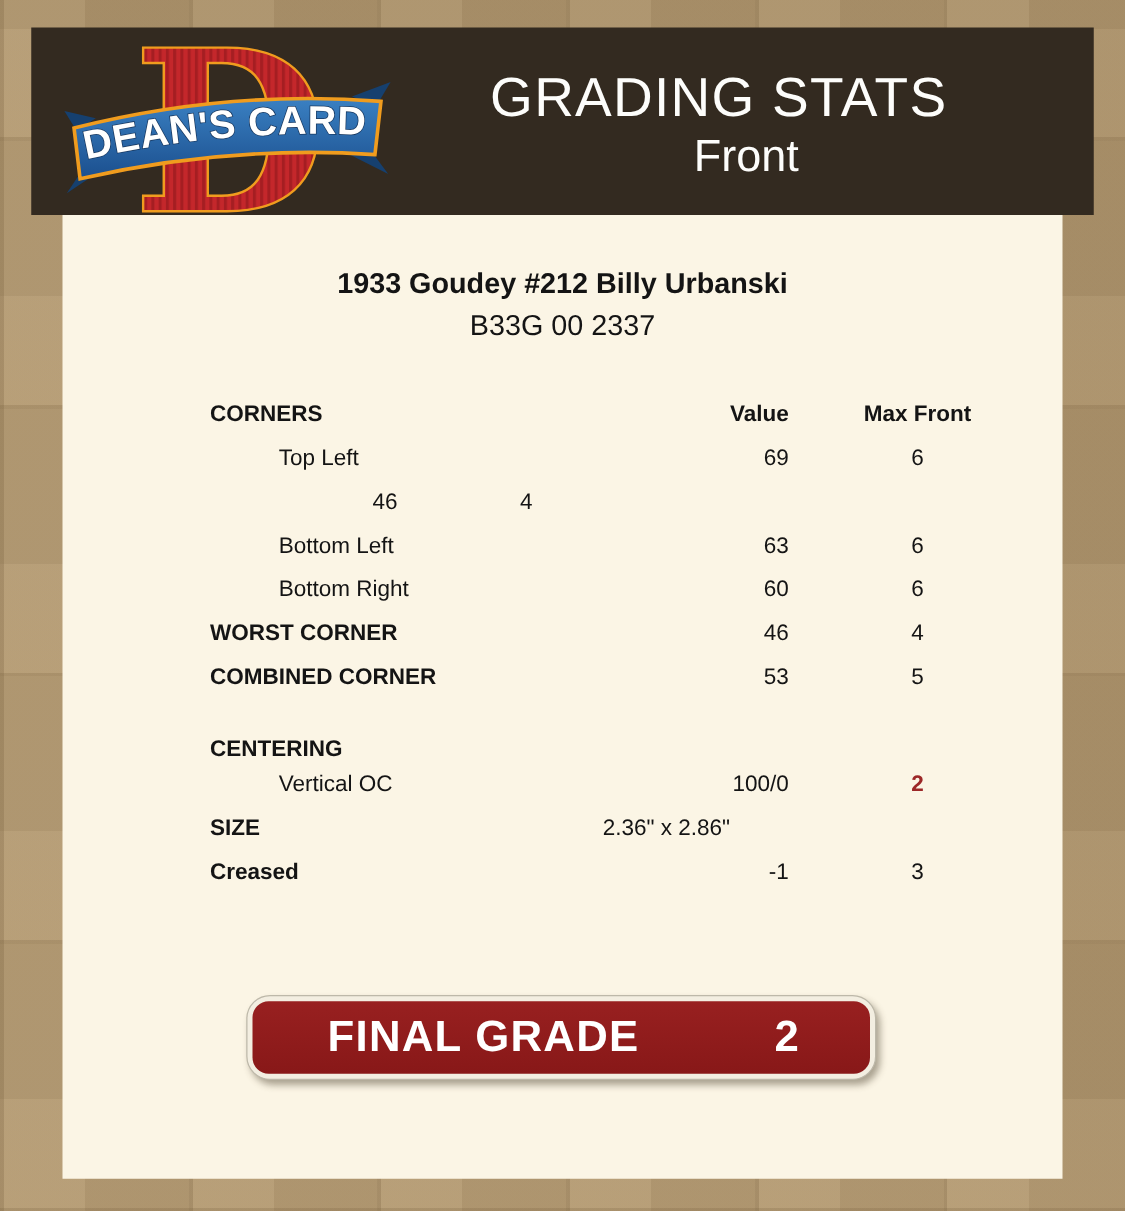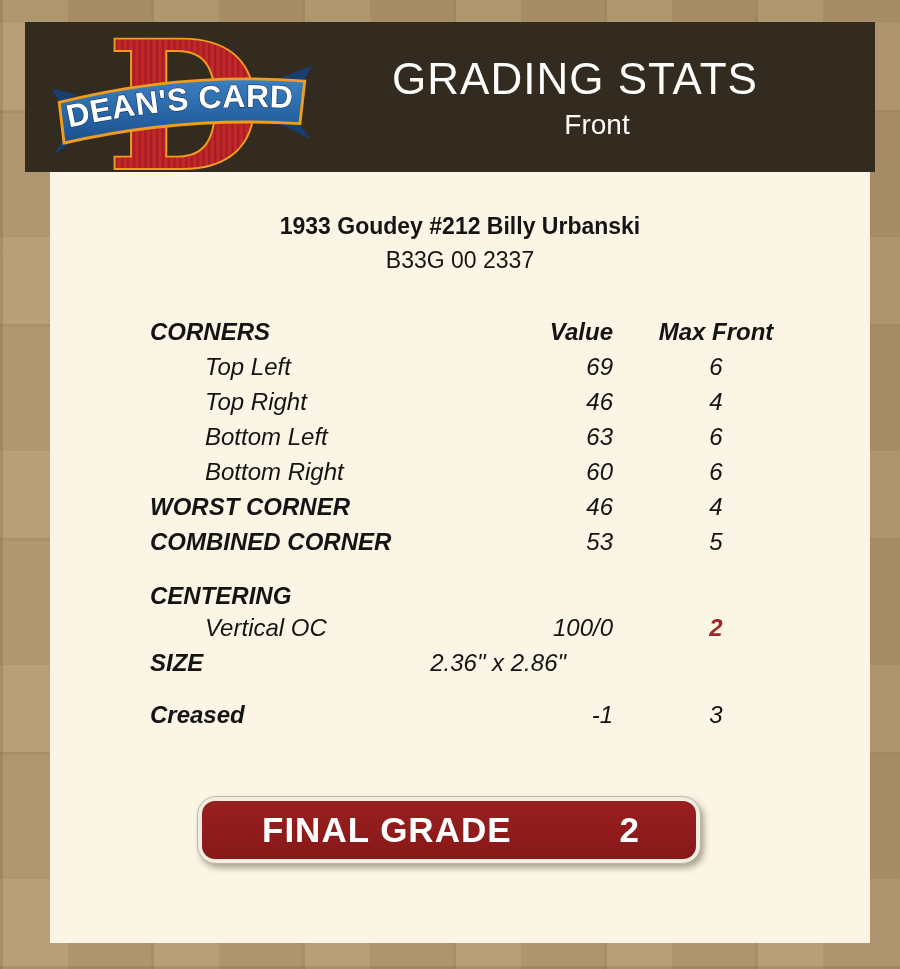--- a/index.html
+++ b/index.html
@@ -26,46 +26,46 @@
     position:absolute;left:25px;top:22px;width:850px;height:150px;
     background:#332a20;
   }
   .logo{position:absolute;left:22px;top:5px;}
   .header-text{
     position:absolute;left:250px;top:0;width:600px;height:150px;
     display:flex;flex-direction:column;align-items:center;justify-content:center;
     color:#fdfdfb;padding-top:6px;box-sizing:border-box;
   }
   .header-title{font-size:44px;line-height:50px;letter-spacing:1px;}
-  .header-subtitle{font-size:28px;line-height:42px;margin-left:44px;}
+  .header-subtitle{font-size:36px;line-height:42px;margin-left:44px;}
 
   
   .panel{
     position:absolute;left:50px;top:172px;width:800px;height:771px;
-    background:#fbf5e5;color:#141414;padding-left:20px;
+    background:#fbf5e5;color:#141414;
   }
   .card-title{
     position:absolute;left:0;top:41px;width:100%;text-align:center;
     font-size:23px;font-weight:bold;
   }
   .card-serial{
     position:absolute;left:0;top:75px;width:100%;text-align:center;
     font-size:23px;
   }
 
   
-  .stats{position:absolute;left:100px;top:142px;width:672px;font-size:24px;font-style:italic;}
+  .stats{position:absolute;left:118px;top:142px;width:672px;font-size:18px;}
   .row{display:flex;align-items:center;height:35px;}
   .c-label{width:313px;box-sizing:border-box;}
   .c-value{width:150px;text-align:right;}
   .c-grade{width:206px;text-align:center;}
   .bold{font-weight:bold;}
   .indent{padding-left:55px;}
   .gap16{margin-top:16px;align-items:flex-end;}
-  .gap17{margin-top:17px;}
+  .gap17{}
   .red{color:#9c2727;font-weight:bold;}
   .shift-left{transform:translateX(-47px);}
 
   
   .final-grade{
     position:absolute;left:147px;top:624px;width:504px;height:68px;
     background:#f3eee1;border:1px solid #bdb8a9;border-radius:19px;
     box-shadow:3px 4px 6px rgba(70,60,40,.45);
     padding:4px;box-sizing:border-box;cursor:pointer;
   }
@@ -132,21 +132,20 @@
         <div class="c-grade bold">Max Front</div>
       </div>
 
       <div class="row">
         <div class="c-label indent">Top Left</div>
         <div class="c-value">69</div>
         <div class="c-grade">6</div>
       </div>
 
       <div class="row">
-        <div class="c-label indent">Top Right</div>
         <div class="c-value">46</div>
         <div class="c-grade">4</div>
       </div>
 
       <div class="row">
         <div class="c-label indent">Bottom Left</div>
         <div class="c-value">63</div>
         <div class="c-grade">6</div>
       </div>
 

